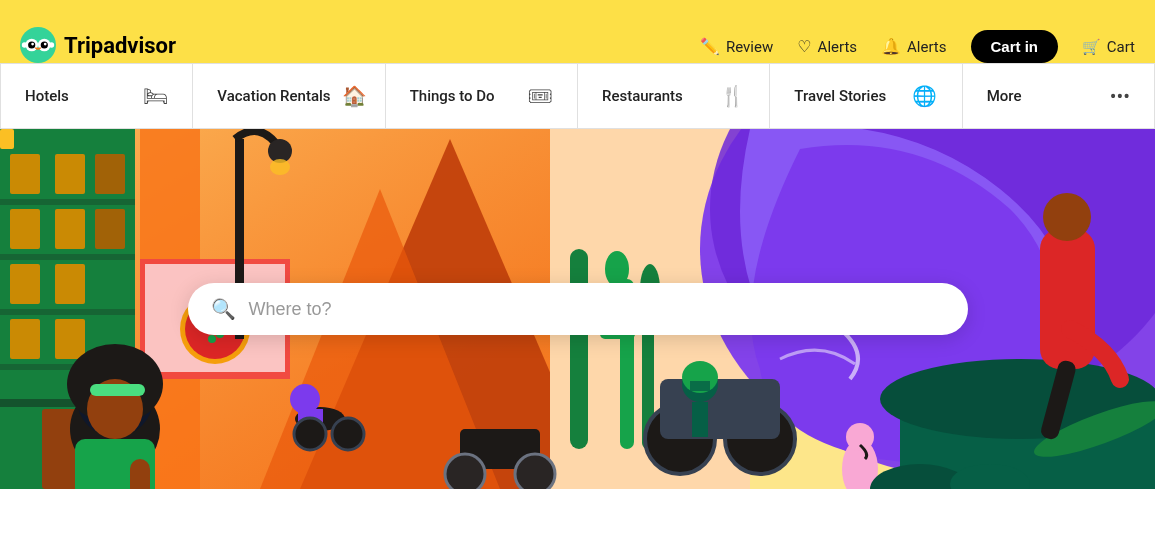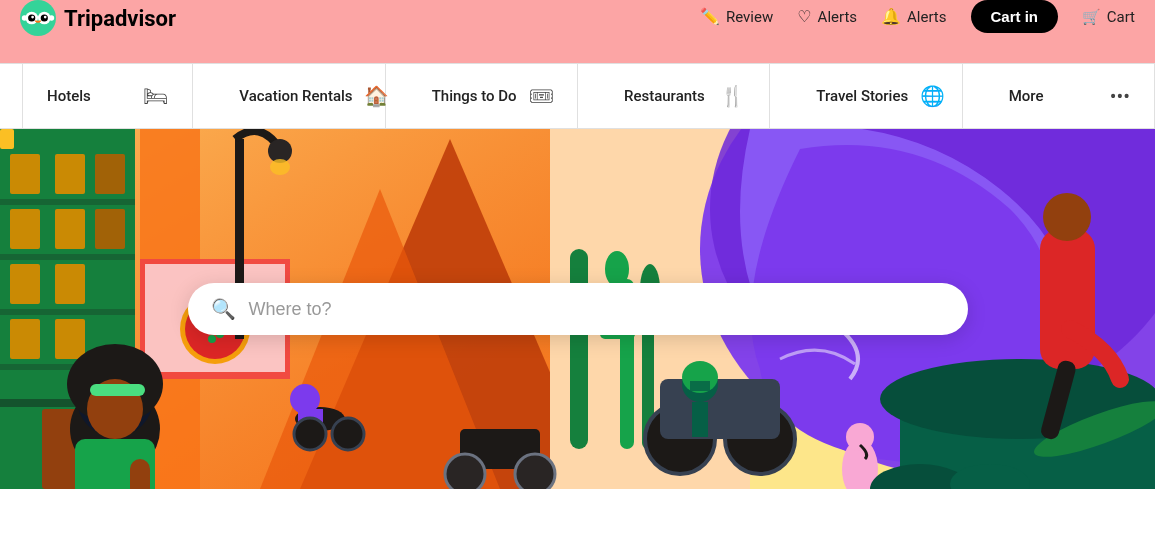--- a/index.html
+++ b/index.html
@@ -1,26 +1,26 @@
 <!DOCTYPE html>
 <html><head>
   <meta charset="utf-8">
   <style>
     * { margin: 0; padding: 0; box-sizing: border-box; }
     body { font-family: -apple-system, BlinkMacSystemFont, 'Segoe UI', Roboto, sans-serif; width: 1155px; overflow-x: hidden; }
 
     
     .header {
       display: flex;
-      align-items: flex-start;
+      align-items: flex-end;
       justify-content: space-between;
       padding: 0 20px;
       height: 64px;
       border-bottom: 1px solid #e0e0e0;
-      background: #fca5a5;
+      background: #fde047;
     }
     .logo-area {
       display: flex;
       align-items: center;
       gap: 8px;
       cursor: pointer;
     }
     .logo-icon {
       width: 36px;
       height: 36px;
@@ -76,21 +76,20 @@
       display: flex;
       align-items: center;
       justify-content: space-between;
       padding: 0 24px;
       height: 64px;
       border-right: 1px solid #e0e0e0;
       cursor: pointer;
       flex: 1;
       gap: 12px;
       min-width: 0;
-      margin-left: 22px;
     }
     .nav-tab:first-child {
       border-left: 1px solid #e0e0e0;
     }
     .nav-tab-label {
       font-size: 15px;
       font-weight: 500;
       color: #222;
       white-space: nowrap;
     }

